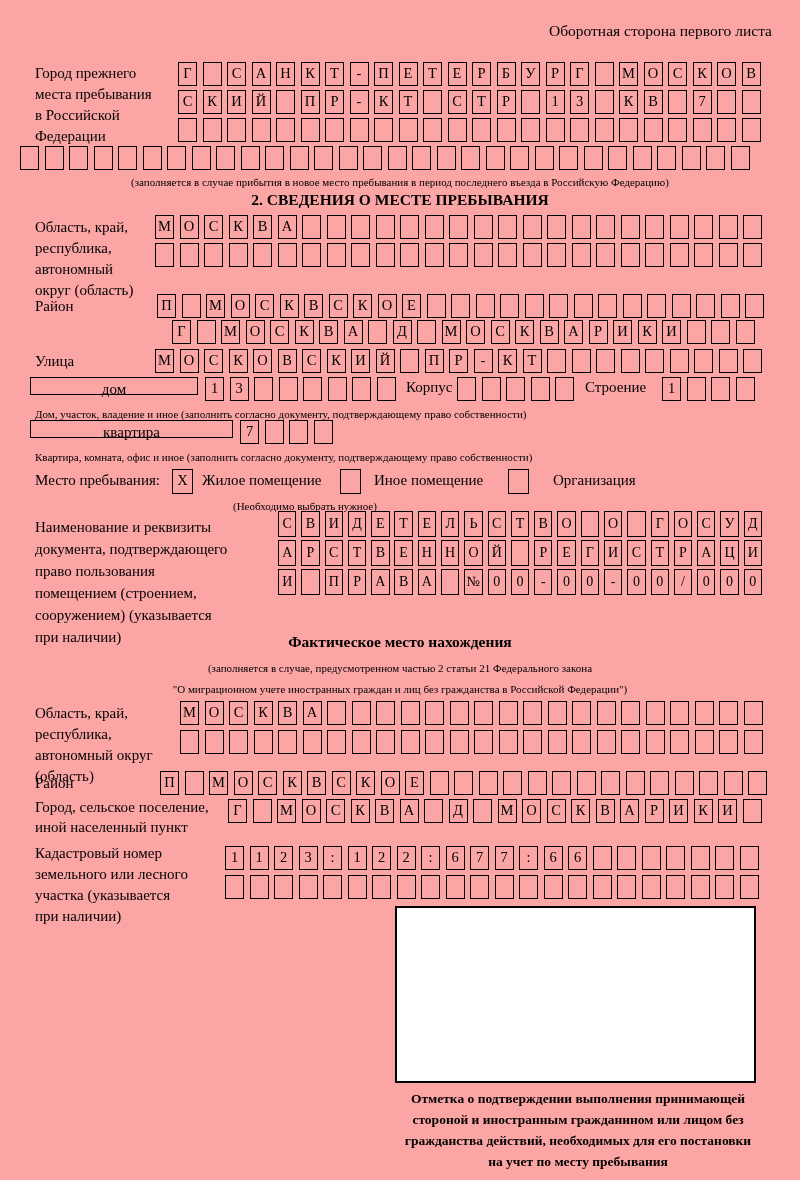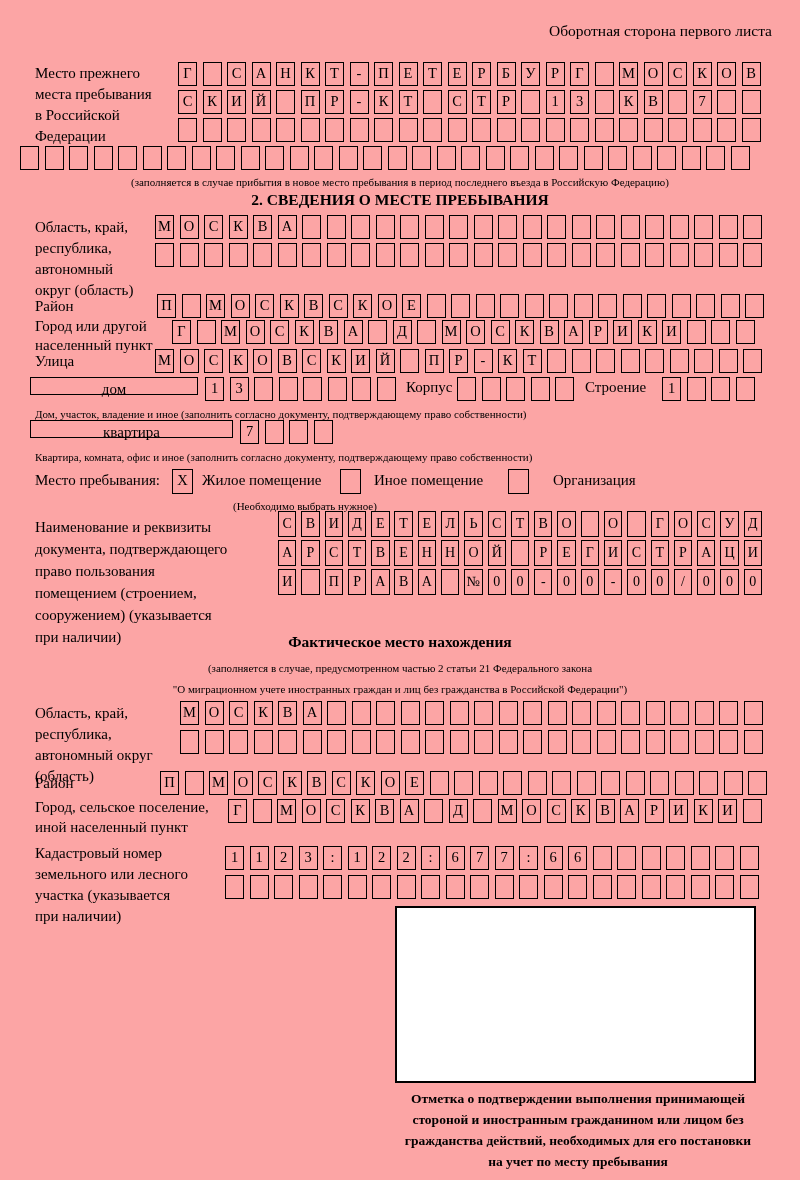--- a/index.html
+++ b/index.html
@@ -29,21 +29,21 @@
   .stamp-caption { position:absolute; font-weight:bold; font-size:13.5px; line-height:21px; text-align:center; }
 </style>
 </head>
 <body>
 
 <div class="page">
 
   <div class="abs" style="top:22px; right:28px; font-size:15.5px;">Оборотная сторона первого листа</div>
 
   <div class="lbl" style="left:35px; top:63px;">
-    <div>Место прежнего</div>
+    <div>Город прежнего</div>
     <div>места пребывания</div>
     <div>в Российской</div>
     <div>Федерации</div>
   </div>
   <div class="cellrow" style="left:178px; top:62px;"><span class="c">Г</span><span class="c"></span><span class="c">С</span><span class="c">А</span><span class="c">Н</span><span class="c">К</span><span class="c">Т</span><span class="c">-</span><span class="c">П</span><span class="c">Е</span><span class="c">Т</span><span class="c">Е</span><span class="c">Р</span><span class="c">Б</span><span class="c">У</span><span class="c">Р</span><span class="c">Г</span><span class="c"></span><span class="c">М</span><span class="c">О</span><span class="c">С</span><span class="c">К</span><span class="c">О</span><span class="c">В</span></div>
   <div class="cellrow" style="left:178px; top:90px;"><span class="c">С</span><span class="c">К</span><span class="c">И</span><span class="c">Й</span><span class="c"></span><span class="c">П</span><span class="c">Р</span><span class="c">-</span><span class="c">К</span><span class="c">Т</span><span class="c"></span><span class="c">С</span><span class="c">Т</span><span class="c">Р</span><span class="c"></span><span class="c">1</span><span class="c">3</span><span class="c"></span><span class="c">К</span><span class="c">В</span><span class="c"></span><span class="c">7</span><span class="c"></span><span class="c"></span></div>
   <div class="cellrow" style="left:178px; top:118px;"><span class="c"></span><span class="c"></span><span class="c"></span><span class="c"></span><span class="c"></span><span class="c"></span><span class="c"></span><span class="c"></span><span class="c"></span><span class="c"></span><span class="c"></span><span class="c"></span><span class="c"></span><span class="c"></span><span class="c"></span><span class="c"></span><span class="c"></span><span class="c"></span><span class="c"></span><span class="c"></span><span class="c"></span><span class="c"></span><span class="c"></span><span class="c"></span></div>
   <div class="cellrow" style="left:20px;  top:146px;"><span class="c"></span><span class="c"></span><span class="c"></span><span class="c"></span><span class="c"></span><span class="c"></span><span class="c"></span><span class="c"></span><span class="c"></span><span class="c"></span><span class="c"></span><span class="c"></span><span class="c"></span><span class="c"></span><span class="c"></span><span class="c"></span><span class="c"></span><span class="c"></span><span class="c"></span><span class="c"></span><span class="c"></span><span class="c"></span><span class="c"></span><span class="c"></span><span class="c"></span><span class="c"></span><span class="c"></span><span class="c"></span><span class="c"></span><span class="c"></span></div>
   <div class="caption center" style="top:172px;">(заполняется в случае прибытия в новое место пребывания в период последнего въезда в Российскую Федерацию)</div>
 
@@ -56,24 +56,20 @@
     <div>округ (область)</div>
   </div>
   <div class="cellrow" style="left:155px; top:215px;"><span class="c">М</span><span class="c">О</span><span class="c">С</span><span class="c">К</span><span class="c">В</span><span class="c">А</span><span class="c"></span><span class="c"></span><span class="c"></span><span class="c"></span><span class="c"></span><span class="c"></span><span class="c"></span><span class="c"></span><span class="c"></span><span class="c"></span><span class="c"></span><span class="c"></span><span class="c"></span><span class="c"></span><span class="c"></span><span class="c"></span><span class="c"></span><span class="c"></span><span class="c"></span></div>
   <div class="cellrow" style="left:155px; top:243px;"><span class="c"></span><span class="c"></span><span class="c"></span><span class="c"></span><span class="c"></span><span class="c"></span><span class="c"></span><span class="c"></span><span class="c"></span><span class="c"></span><span class="c"></span><span class="c"></span><span class="c"></span><span class="c"></span><span class="c"></span><span class="c"></span><span class="c"></span><span class="c"></span><span class="c"></span><span class="c"></span><span class="c"></span><span class="c"></span><span class="c"></span><span class="c"></span><span class="c"></span></div>
 
   <div class="lbl" style="left:35px; top:296px;">
     <div>Район</div>
   </div>
   <div class="cellrow" style="left:157px; top:294px;"><span class="c">П</span><span class="c"></span><span class="c">М</span><span class="c">О</span><span class="c">С</span><span class="c">К</span><span class="c">В</span><span class="c">С</span><span class="c">К</span><span class="c">О</span><span class="c">Е</span><span class="c"></span><span class="c"></span><span class="c"></span><span class="c"></span><span class="c"></span><span class="c"></span><span class="c"></span><span class="c"></span><span class="c"></span><span class="c"></span><span class="c"></span><span class="c"></span><span class="c"></span><span class="c"></span></div>
 
-  <div class="lbl" style="left:35px; top:317px; line-height:19px;">
-    <div>Город или другой</div>
-    <div>населенный пункт</div>
-  </div>
   <div class="cellrow" style="left:172px; top:320px;"><span class="c">Г</span><span class="c"></span><span class="c">М</span><span class="c">О</span><span class="c">С</span><span class="c">К</span><span class="c">В</span><span class="c">А</span><span class="c"></span><span class="c">Д</span><span class="c"></span><span class="c">М</span><span class="c">О</span><span class="c">С</span><span class="c">К</span><span class="c">В</span><span class="c">А</span><span class="c">Р</span><span class="c">И</span><span class="c">К</span><span class="c">И</span><span class="c"></span><span class="c"></span><span class="c"></span></div>
 
   <div class="lbl" style="left:35px; top:351px;">
     <div>Улица</div>
   </div>
   <div class="cellrow" style="left:155px; top:349px;"><span class="c">М</span><span class="c">О</span><span class="c">С</span><span class="c">К</span><span class="c">О</span><span class="c">В</span><span class="c">С</span><span class="c">К</span><span class="c">И</span><span class="c">Й</span><span class="c"></span><span class="c">П</span><span class="c">Р</span><span class="c">-</span><span class="c">К</span><span class="c">Т</span><span class="c"></span><span class="c"></span><span class="c"></span><span class="c"></span><span class="c"></span><span class="c"></span><span class="c"></span><span class="c"></span><span class="c"></span></div>
 
   <div class="widebox" style="left:30px; top:377px; width:168px;">дом</div>
   <div class="cellrow" style="left:205px; top:377px;"><span class="c">1</span><span class="c">3</span><span class="c"></span><span class="c"></span><span class="c"></span><span class="c"></span><span class="c"></span><span class="c"></span></div>
   <div class="abs" style="left:406px; top:379px; font-size:15px;">Корпус</div>

